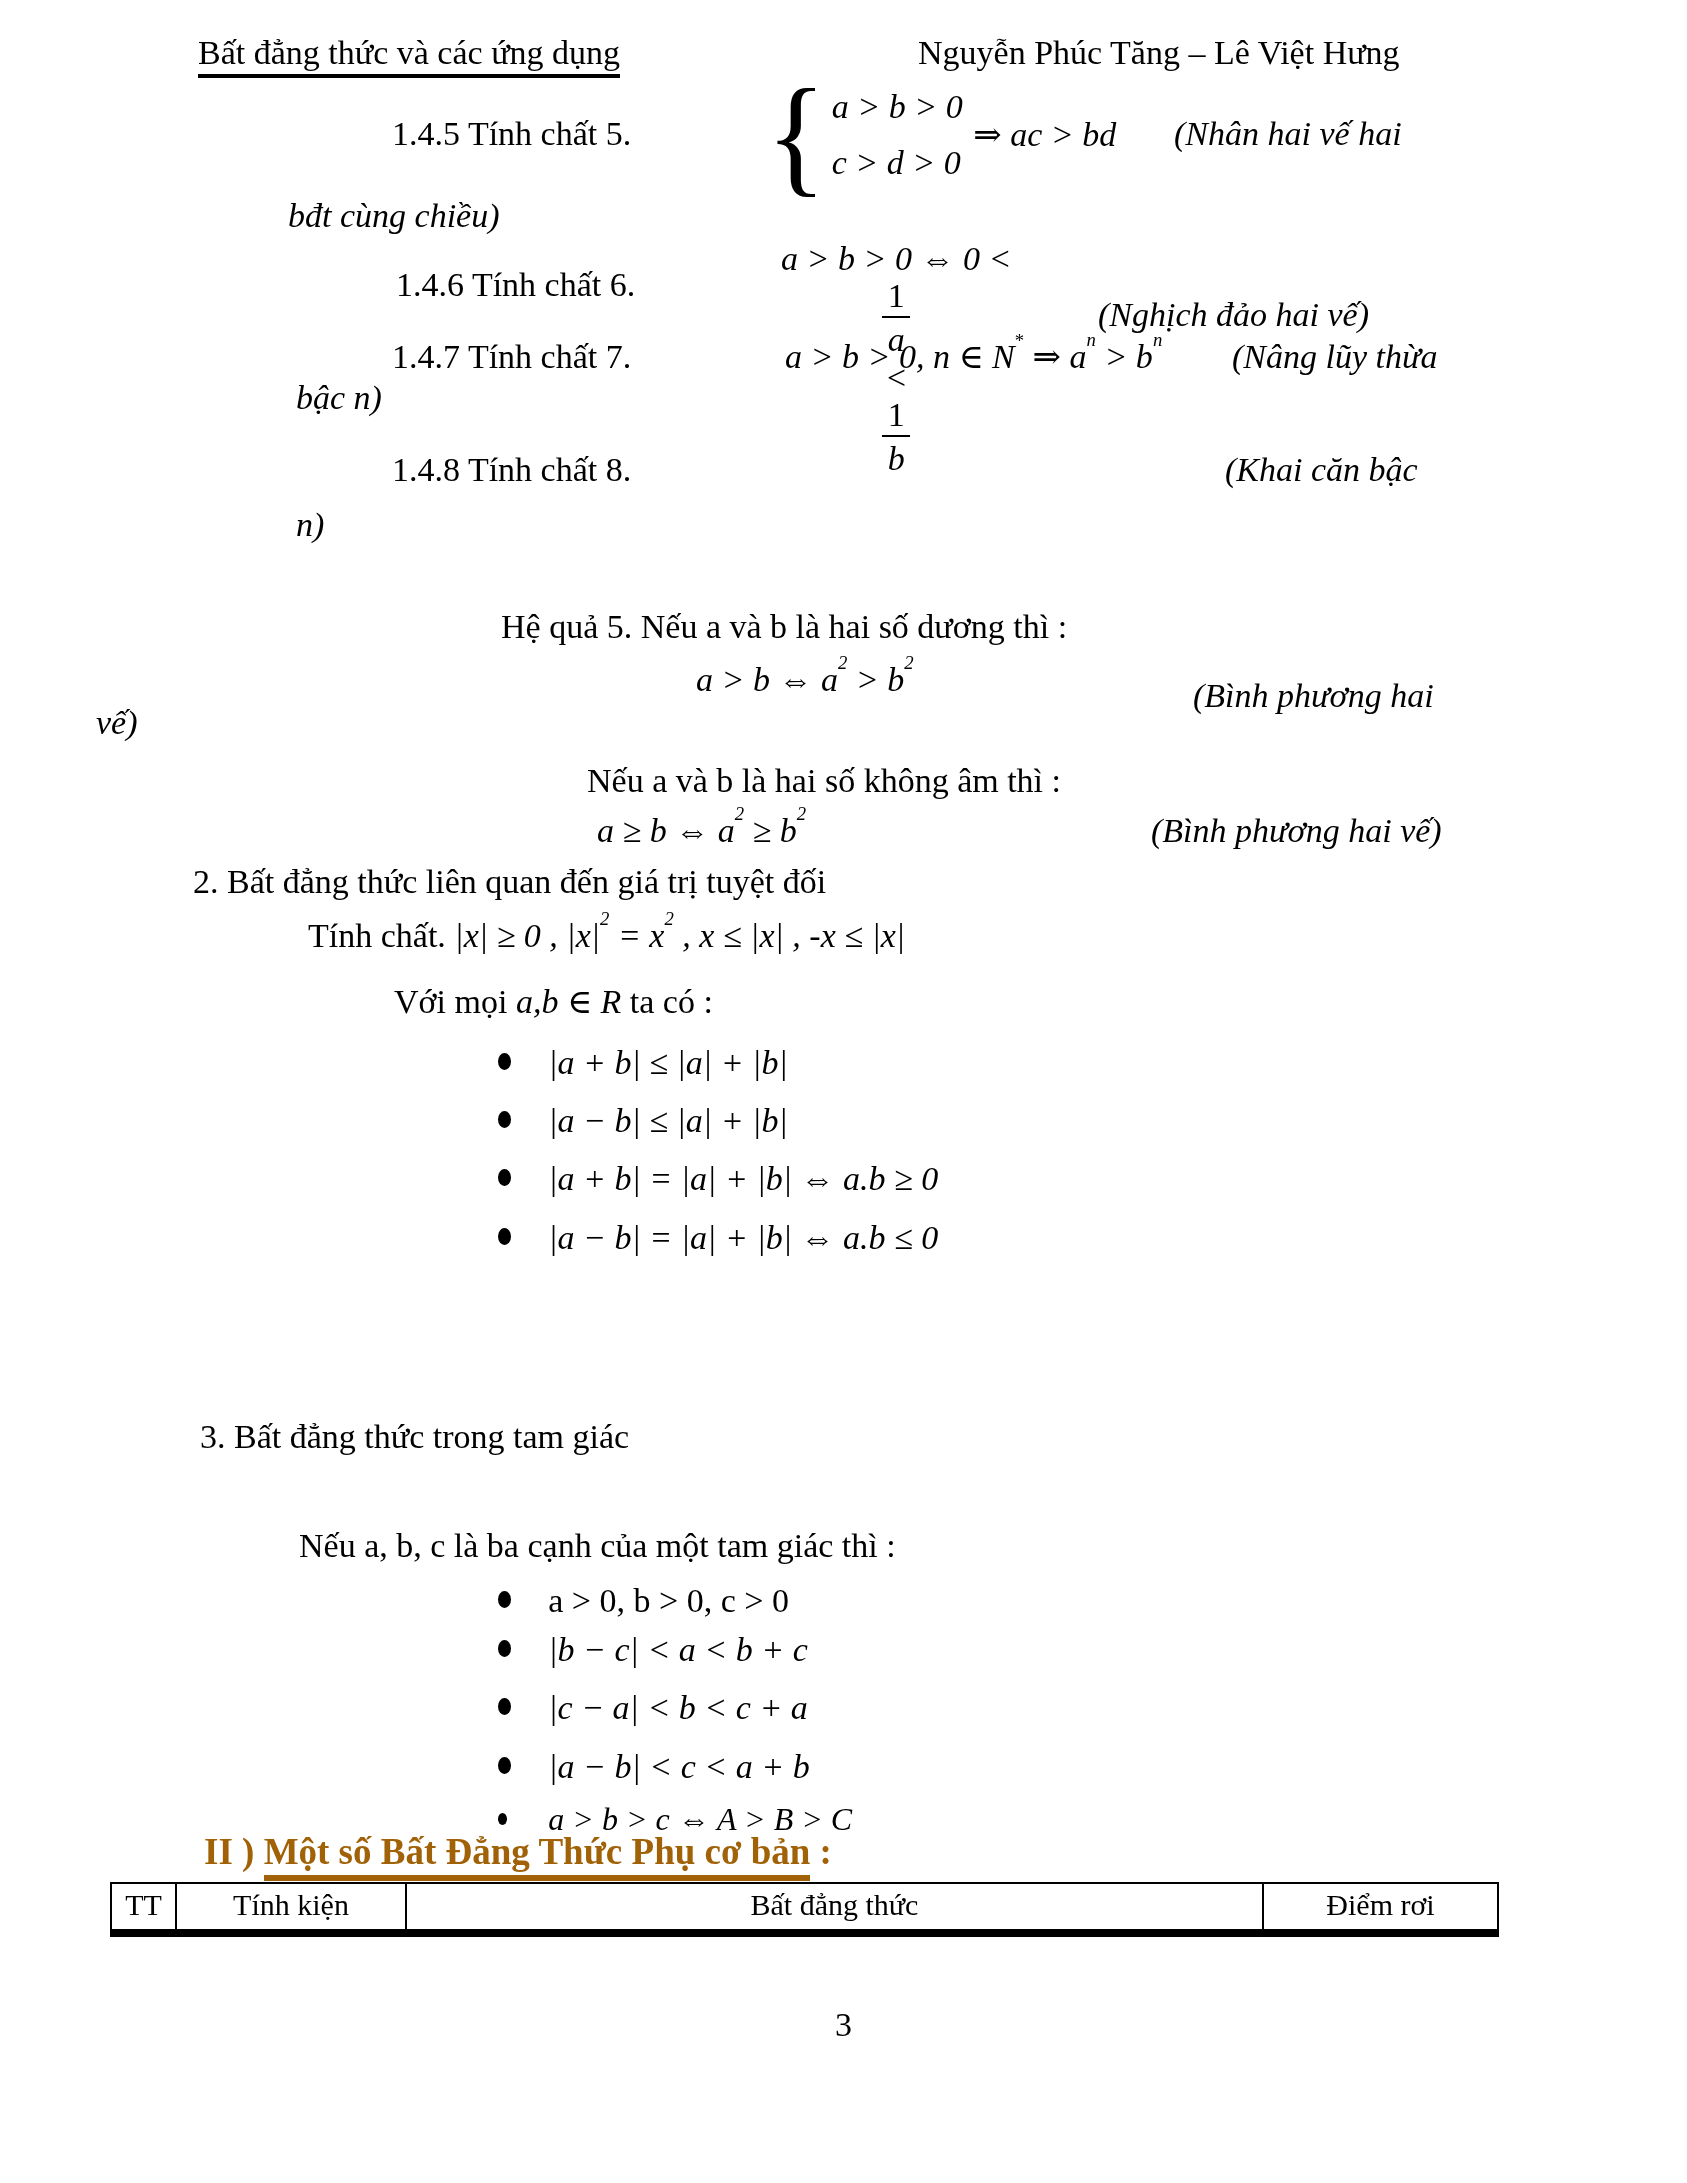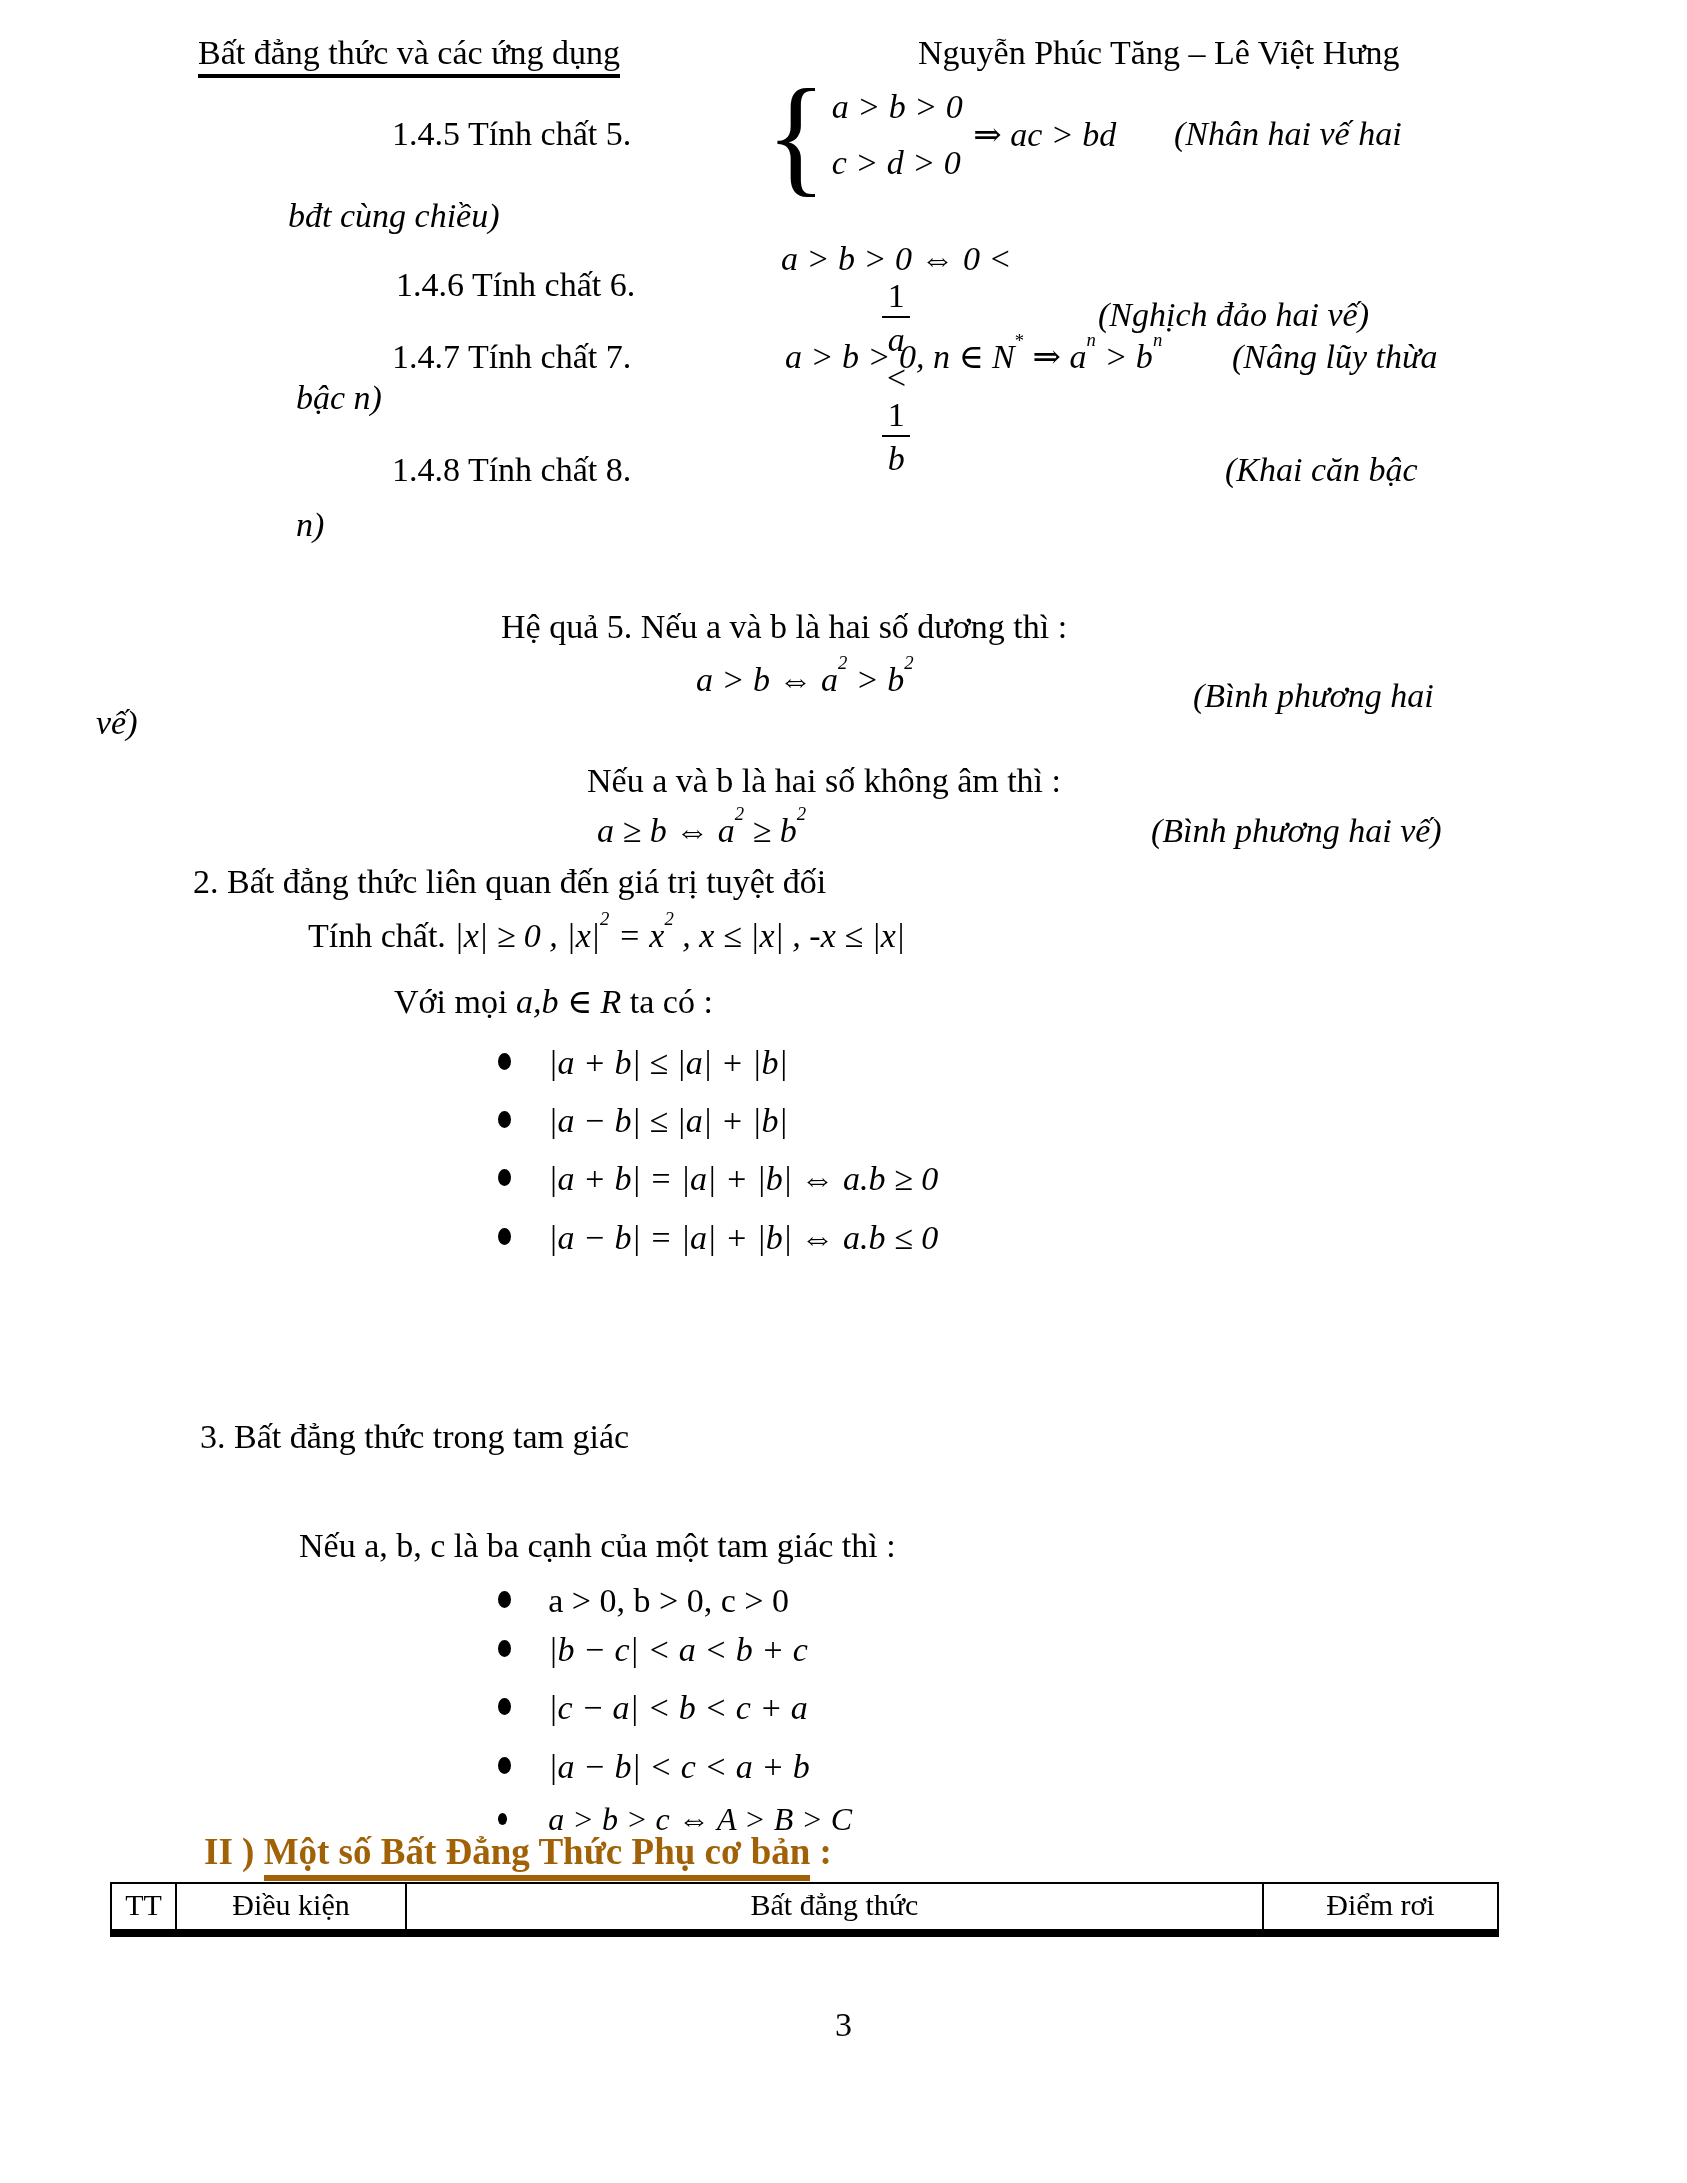--- a/index.html
+++ b/index.html
@@ -157,21 +157,21 @@
   </div>
 
   <div class="abs red-heading" style="left:204px; top:1831px; color:#a16207;">
     <span>II ) </span><span class="red-underline">Một số Bất Đẳng Thức Phụ cơ bản</span><span> :</span>
   </div>
 
   <table class="doc-table">
     <tbody>
         <tr>
       <td class="c0">TT</td>
-      <td class="c1">Điều kiện</td>
+      <td class="c1">Tính kiện</td>
       <td class="c2">Bất đẳng thức</td>
       <td class="c3">Điểm rơi</td>
     </tr>
   </tbody>
     </table>
 
   <div class="abs page-number">3</div>
 
 </div>
 

